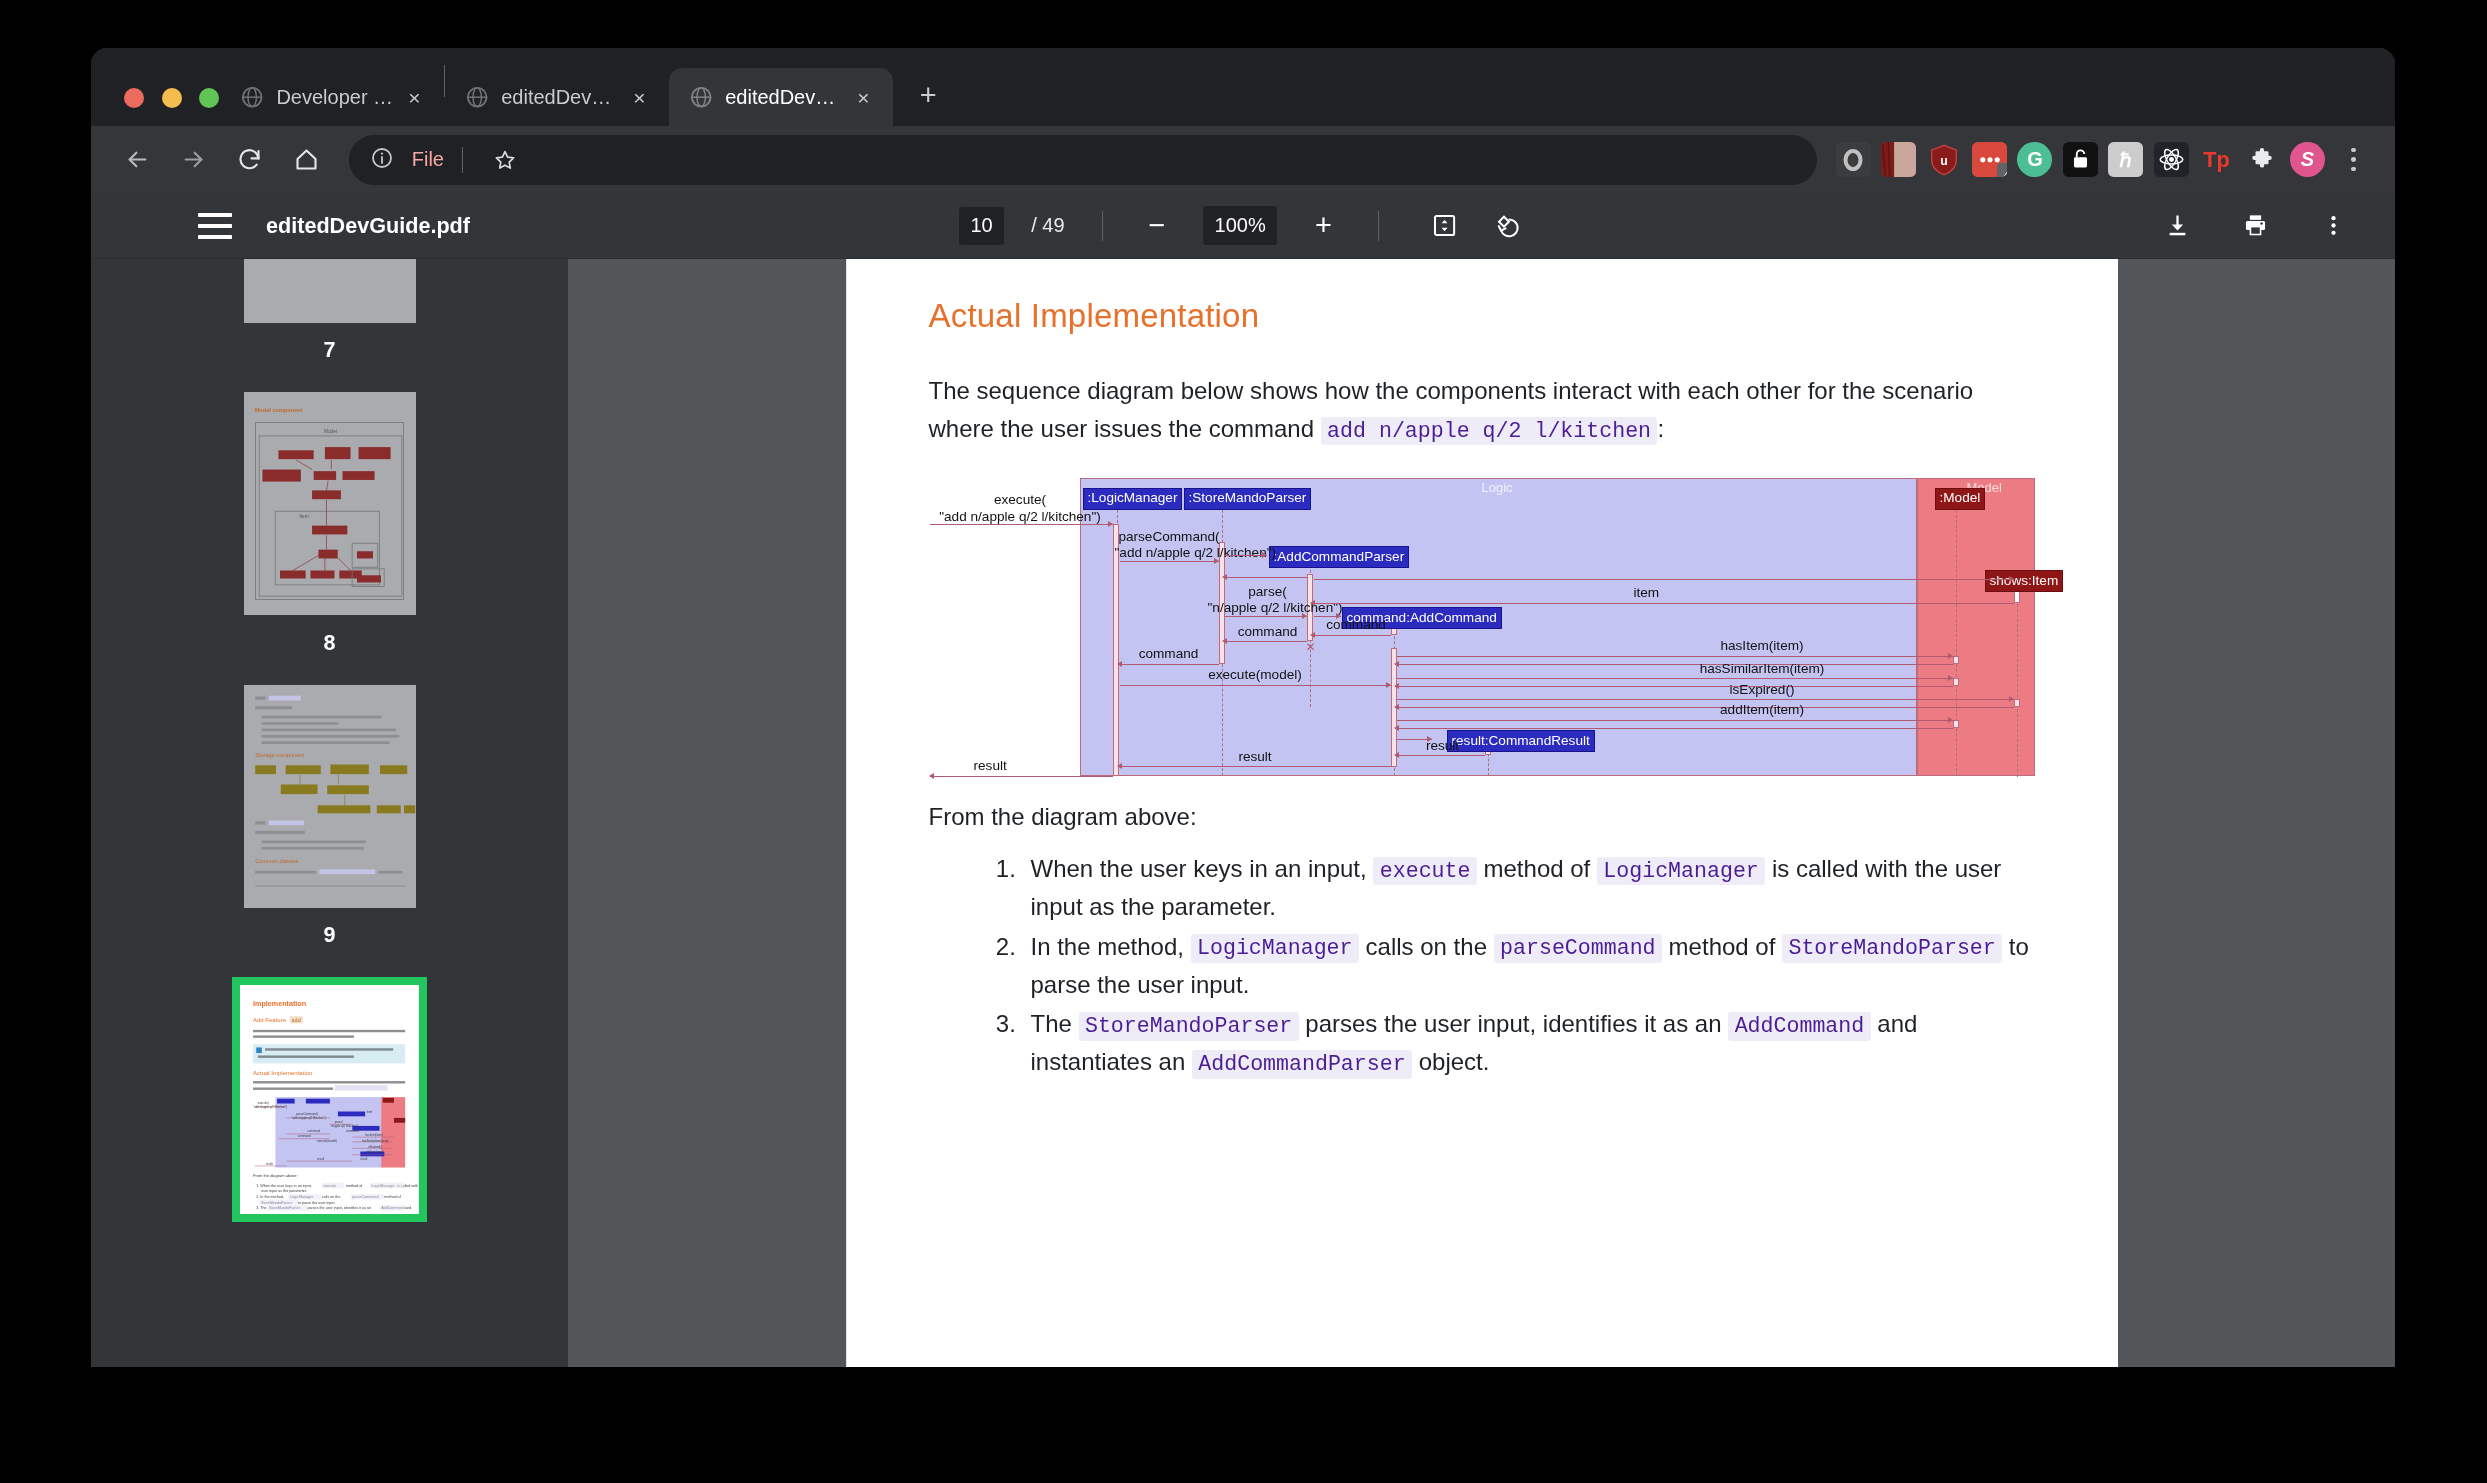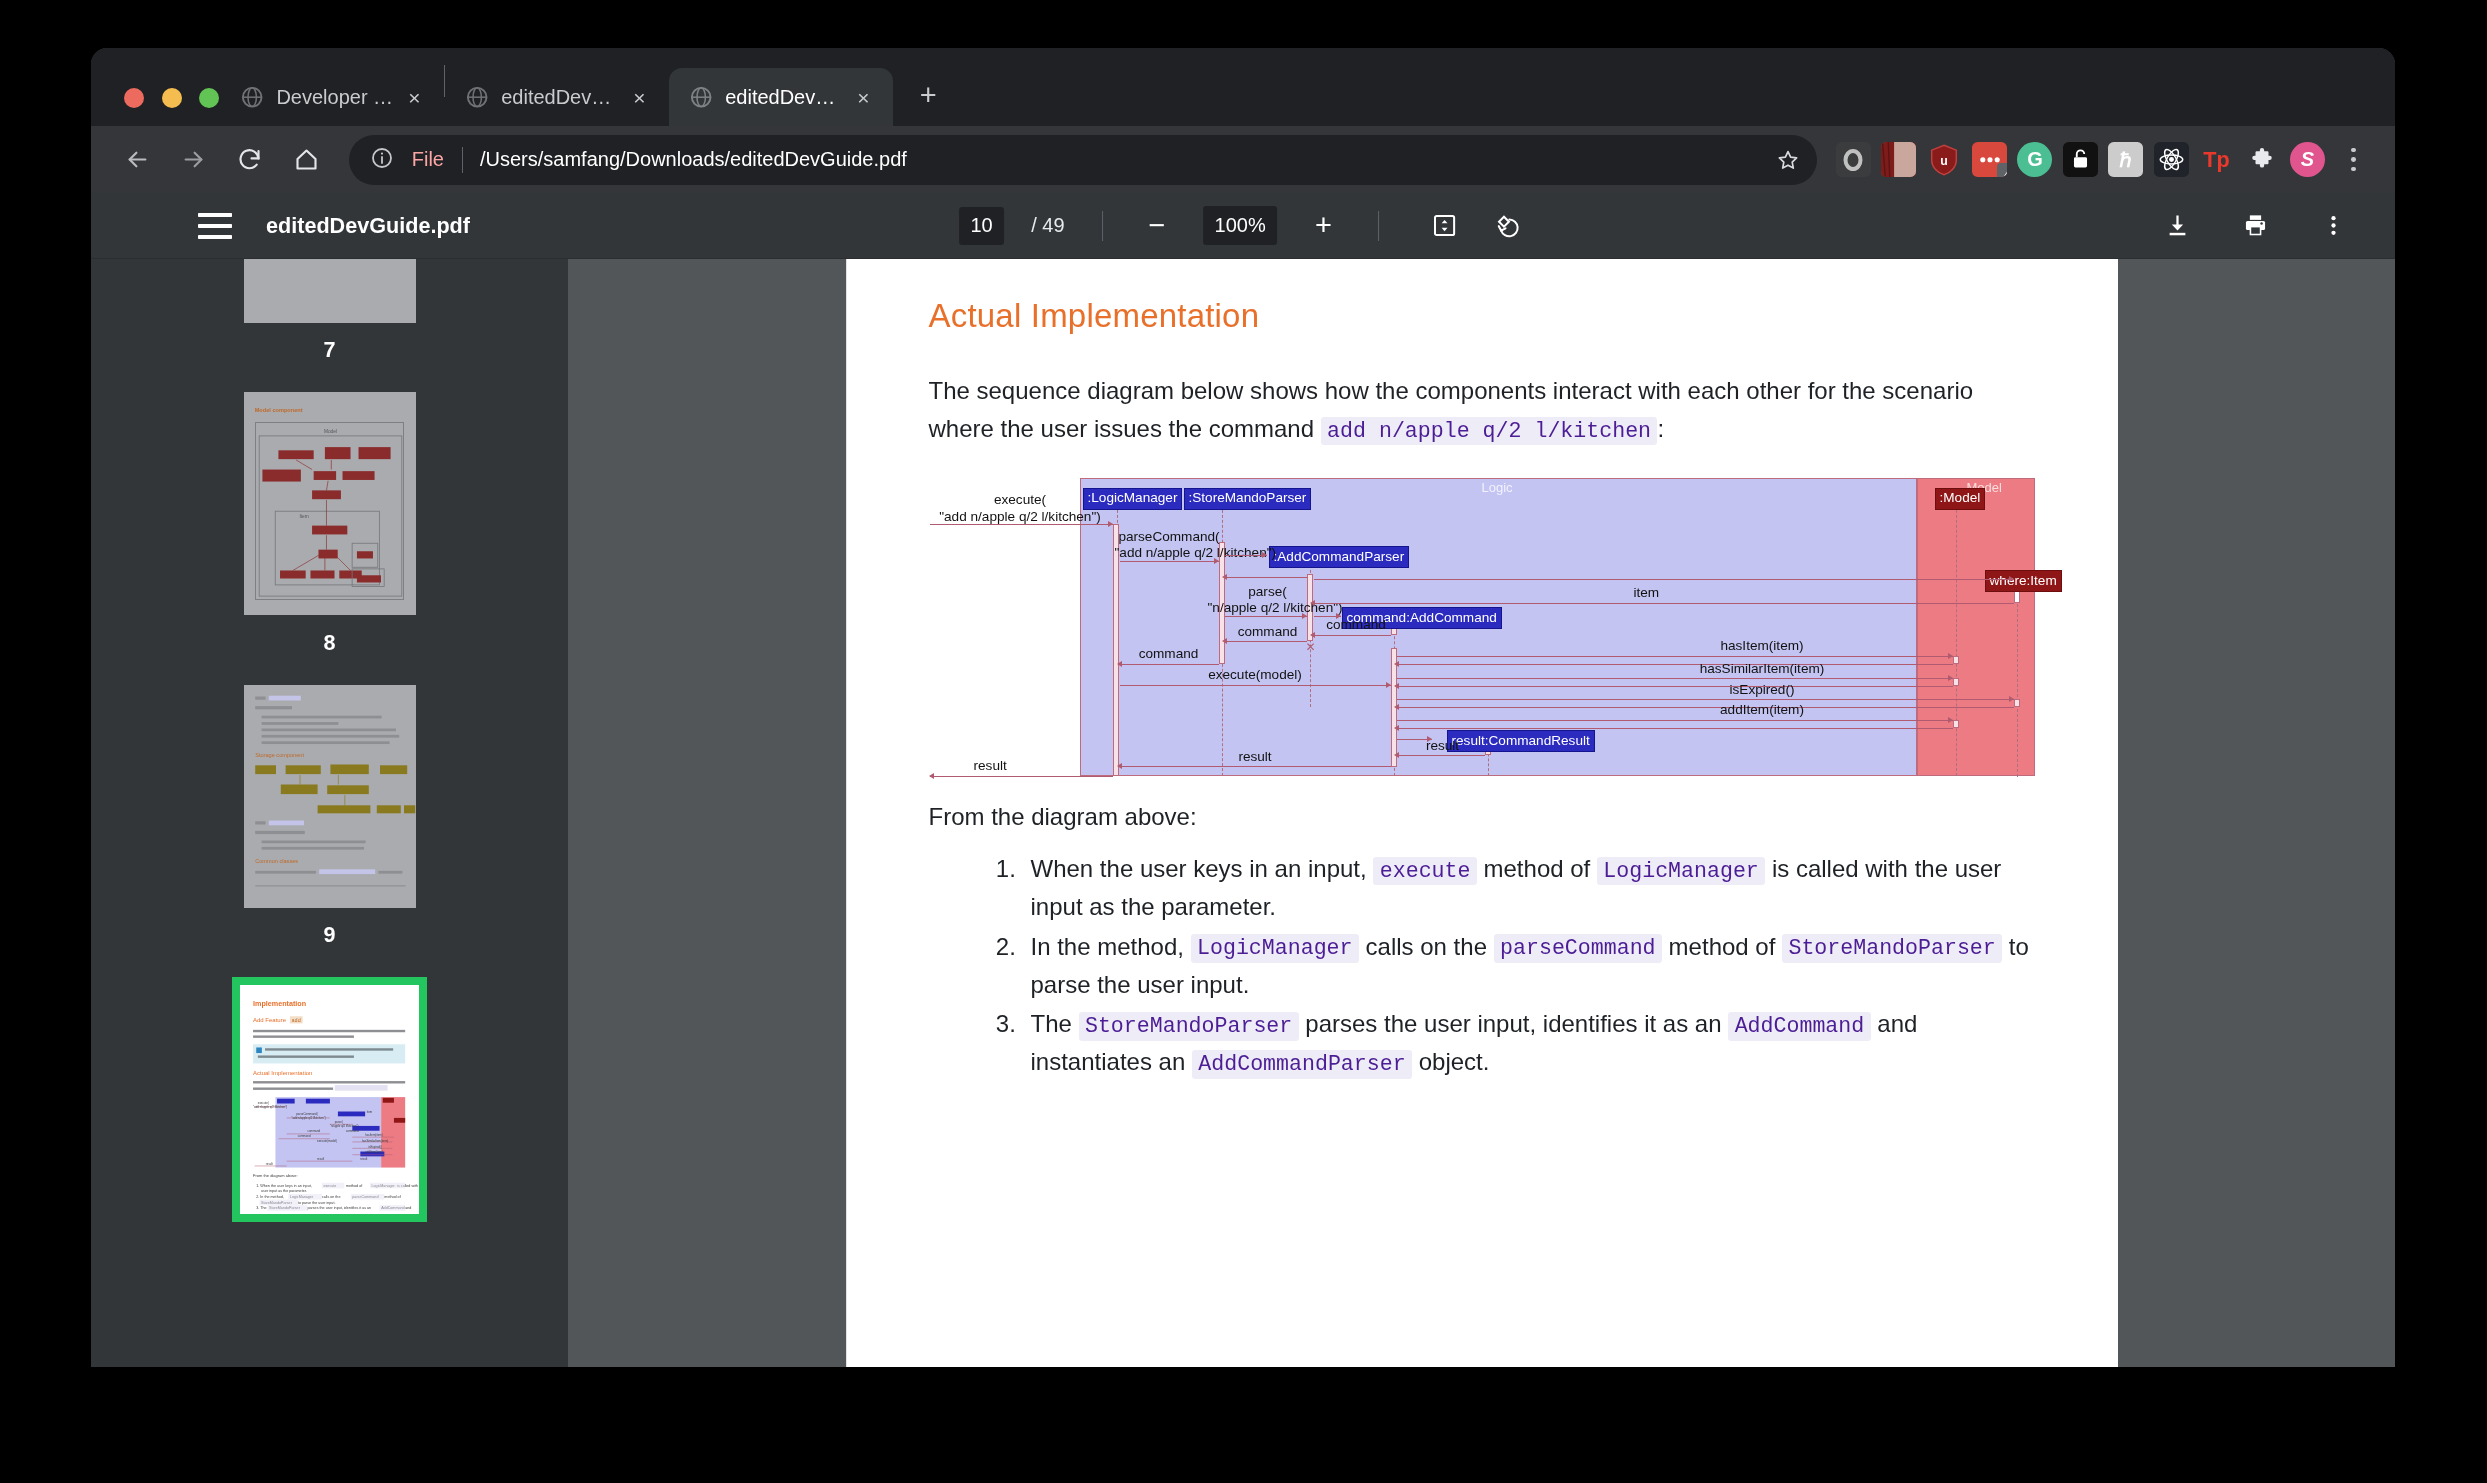--- a/index.html
+++ b/index.html
@@ -340,21 +340,20 @@
     <div id="omnibox">
       <span id="omnibox-info">
         <svg width="24" height="24" viewBox="0 0 24 24" fill="none" stroke="#c3c6ca" stroke-width="1.8">
             <circle cx="12" cy="12" r="9"></circle>
             <path d="M12 11v6" stroke-linecap="round"></path>
             <circle cx="12" cy="7.6" r="1.1" fill="#c3c6ca" stroke="none"></circle>
           </svg>
       </span>
       <span id="omnibox-scheme">File</span>
       <span id="omnibox-divider"></span>
-      <span id="omnibox-url">/Users/samfang/Downloads/editedDevGuide.pdf</span>
       <span id="star-btn">
         <svg width="24" height="24" viewBox="0 0 24 24" fill="none" stroke="#d8dade" stroke-width="1.7" stroke-linejoin="round">
             <path d="M12 3.6l2.6 5.5 6 .8-4.4 4.2 1.1 6-5.3-2.9-5.3 2.9 1.1-6L3.4 9.9l6-.8z"></path>
           </svg>
       </span>
     </div>
 
     <div id="extensions">
       <div class="ext-icon" style="background:#3a3c3e;">
         <svg width="24" height="24" viewBox="0 0 24 24">
@@ -700,21 +699,21 @@
             <div class="sd-act" style="left:1024px; top:200px; height:8px;"></div>
             <div class="sd-act" style="left:1085px; top:221px; height:8px;"></div>
             <div class="sd-act" style="left:1024px; top:242px; height:8px;"></div>
 
             <div class="sd-part blue" style="left:154px; top:9.6px;">:LogicManager</div>
             <div class="sd-part blue" style="left:255px; top:9.6px;">:StoreMandoParser</div>
             <div class="sd-part blue" style="left:340px; top:68px;">:AddCommandParser</div>
             <div class="sd-part blue" style="left:413px; top:129px;">command:AddCommand</div>
             <div class="sd-part blue" style="left:506px; top:252px;margin-left:12px;">result:CommandResult</div>
             <div class="sd-part red" style="left:1006px; top:9.6px;text-align:center;">:Model</div>
-            <div class="sd-part red" style="left:1056px; top:92px;">where:Item</div>
+            <div class="sd-part red" style="left:1056px; top:92px;">shows:Item</div>
 
             <div class="sd-msg" style="left:1.6px; top:46px; width:183px;"></div>
             <div class="sd-arrow r" style="left:179px; top:43px;"></div>
             <div class="sd-lbl" style="left:0px; top:14.4px; width:183px;">execute(<br>"add n/apple q/2 l/kitchen")</div>
 
             <div class="sd-msg" style="left:191px; top:83px; width:99px;"></div>
             <div class="sd-arrow r" style="left:285px; top:80px;"></div>
             <div class="sd-lbl" style="left:186px; top:51px; width:109px;">parseCommand(<br>"add n/apple q/2 l/kitchen")</div>
 
             <div class="sd-msg" style="left:296px; top:77px; width:42px;"></div>

